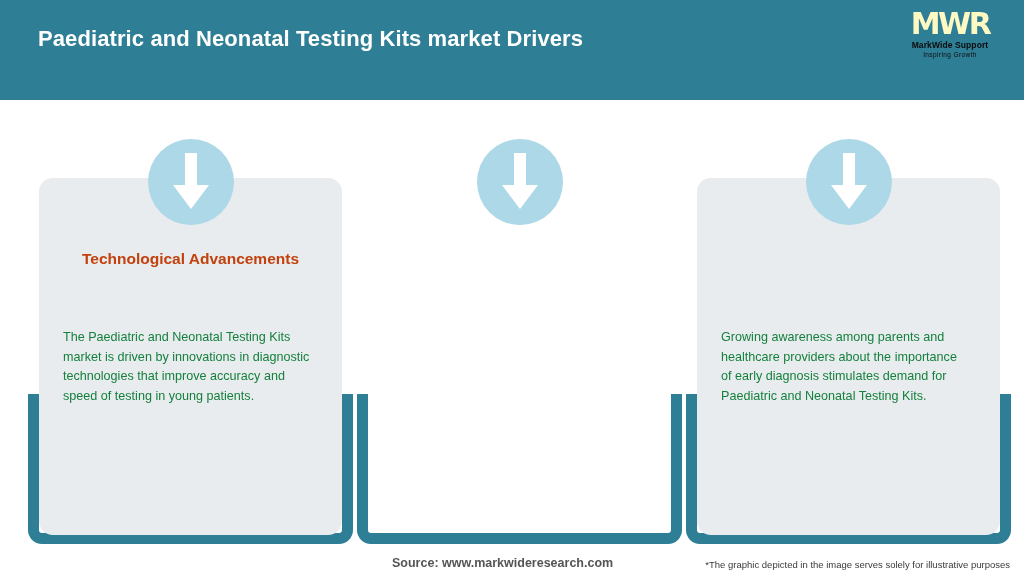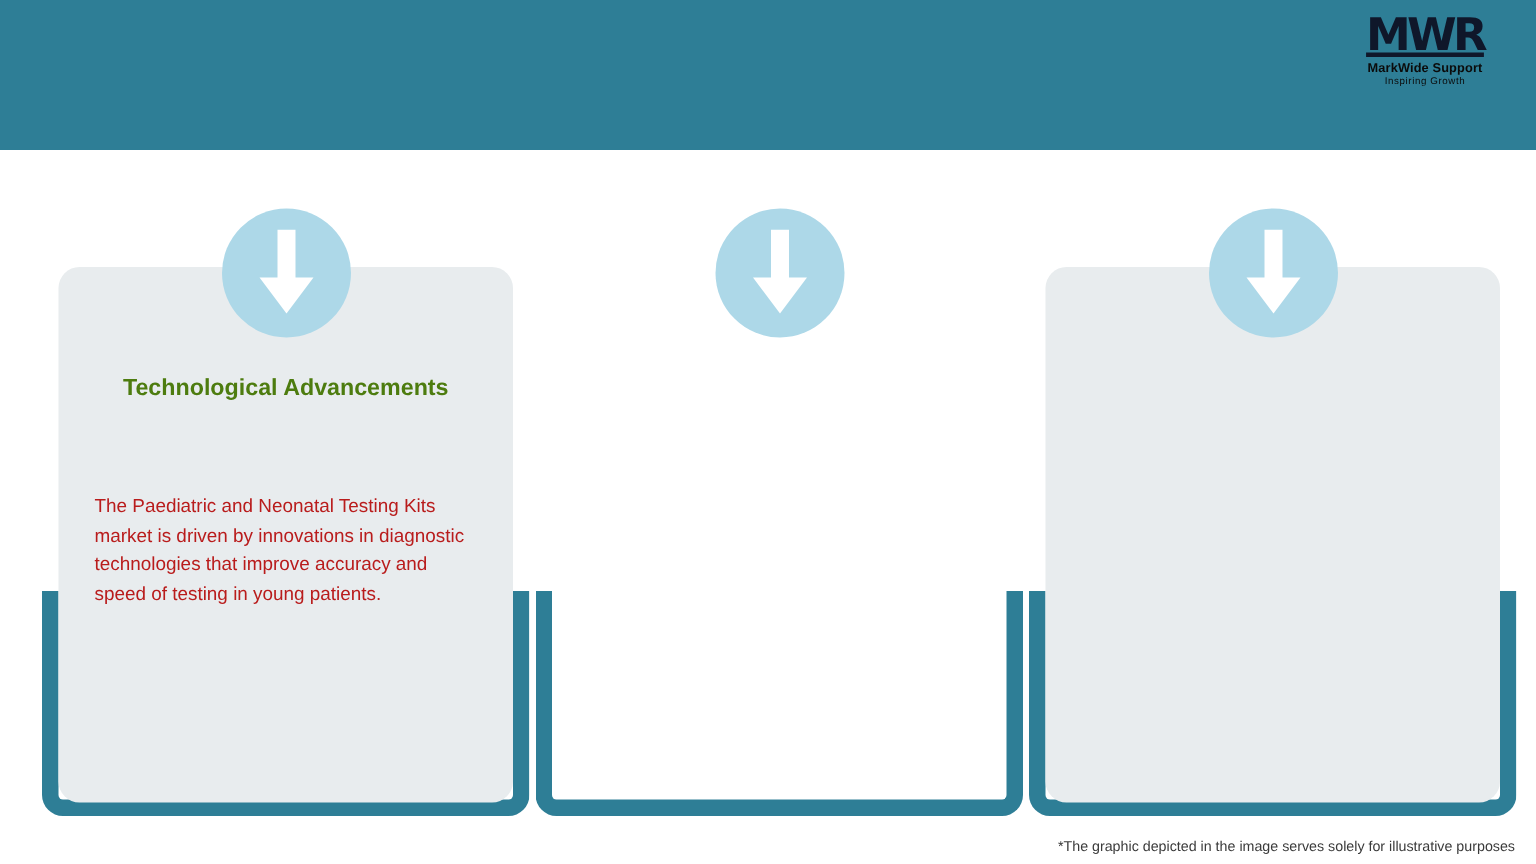--- a/index.html
+++ b/index.html
@@ -36,25 +36,24 @@
   
   #logo {
     position:absolute;
     right:22px; top:8px;
     width:104px; height:56px;
     text-align:center;
   }
   #logo-mark {
     font-size:30px;
     font-weight:bold;
-    color:#0f172a;
+    color:#fef9c3;
     letter-spacing:-2.5px;
     line-height:32px;
     font-family:"DejaVu Sans", sans-serif;
-    text-decoration:underline;
   }
   #logo-name {
     font-size:8.5px;
     font-weight:bold;
     color:#0b0b0b;
     line-height:10px;
     letter-spacing:0.1px;
   }
   #logo-tag {
     font-size:6.5px;
@@ -91,30 +90,30 @@
   .card.c2 { left:368px; }
   .card.c3 { left:697px; }
 
   .card-heading {
     position:absolute;
     top:72px;
     left:0; right:0;
     text-align:center;
     font-size:15.5px;
     font-weight:bold;
-    color:#4d7c0f;
+    color:#c2410c;
   }
   .card-body {
     position:absolute;
     top:150px;
     left:24px;
     right:32px;
     font-size:12.6px;
     line-height:19.5px;
-    color:#b91c1c;
+    color:#15803d;
     text-align:left;
   }
 
   
   .badge {
     position:absolute;
     top:139px;
     width:86px; height:86px;
     border-radius:50%;
     background:#ADD8E8;
@@ -139,20 +138,21 @@
     color:#3a3a3a;
     white-space:nowrap;
   }
 </style>
 </head>
 <body>
 
 <div id="slide">
 
   <div id="header">
+    <div id="header-title">Paediatric and Neonatal Testing Kits market Drivers</div>
 
     <div id="logo">
       <div id="logo-mark">MWR</div>
       <div id="logo-name">MarkWide Support</div>
       <div id="logo-tag">Inspiring Growth</div>
     </div>
   </div>
 
   <div class="bracket b1"></div>
   <div class="bracket b2"></div>
@@ -168,22 +168,24 @@
     </svg>
   </div>
 
   <div class="badge a2">
     <svg width="40" height="58" viewBox="0 0 40 58" aria-hidden="true">
       <polygon points="14,0 26,0 26,32 38,32 20,56 2,32 14,32" fill="#FFFFFF"></polygon>
     </svg>
   </div>
 
   <div class="card c3">
+    <div class="card-body">Growing awareness among parents and healthcare providers about the importance of early diagnosis stimulates demand for Paediatric and Neonatal Testing Kits.</div>
   </div>
   <div class="badge a3">
     <svg width="40" height="58" viewBox="0 0 40 58" aria-hidden="true">
       <polygon points="14,0 26,0 26,32 38,32 20,56 2,32 14,32" fill="#FFFFFF"></polygon>
     </svg>
   </div>
 
+  <div id="source">Source: www.markwideresearch.com</div>
   <div id="disclaimer">*The graphic depicted in the image serves solely for illustrative purposes</div>
 
 </div>
 
 </body></html>

